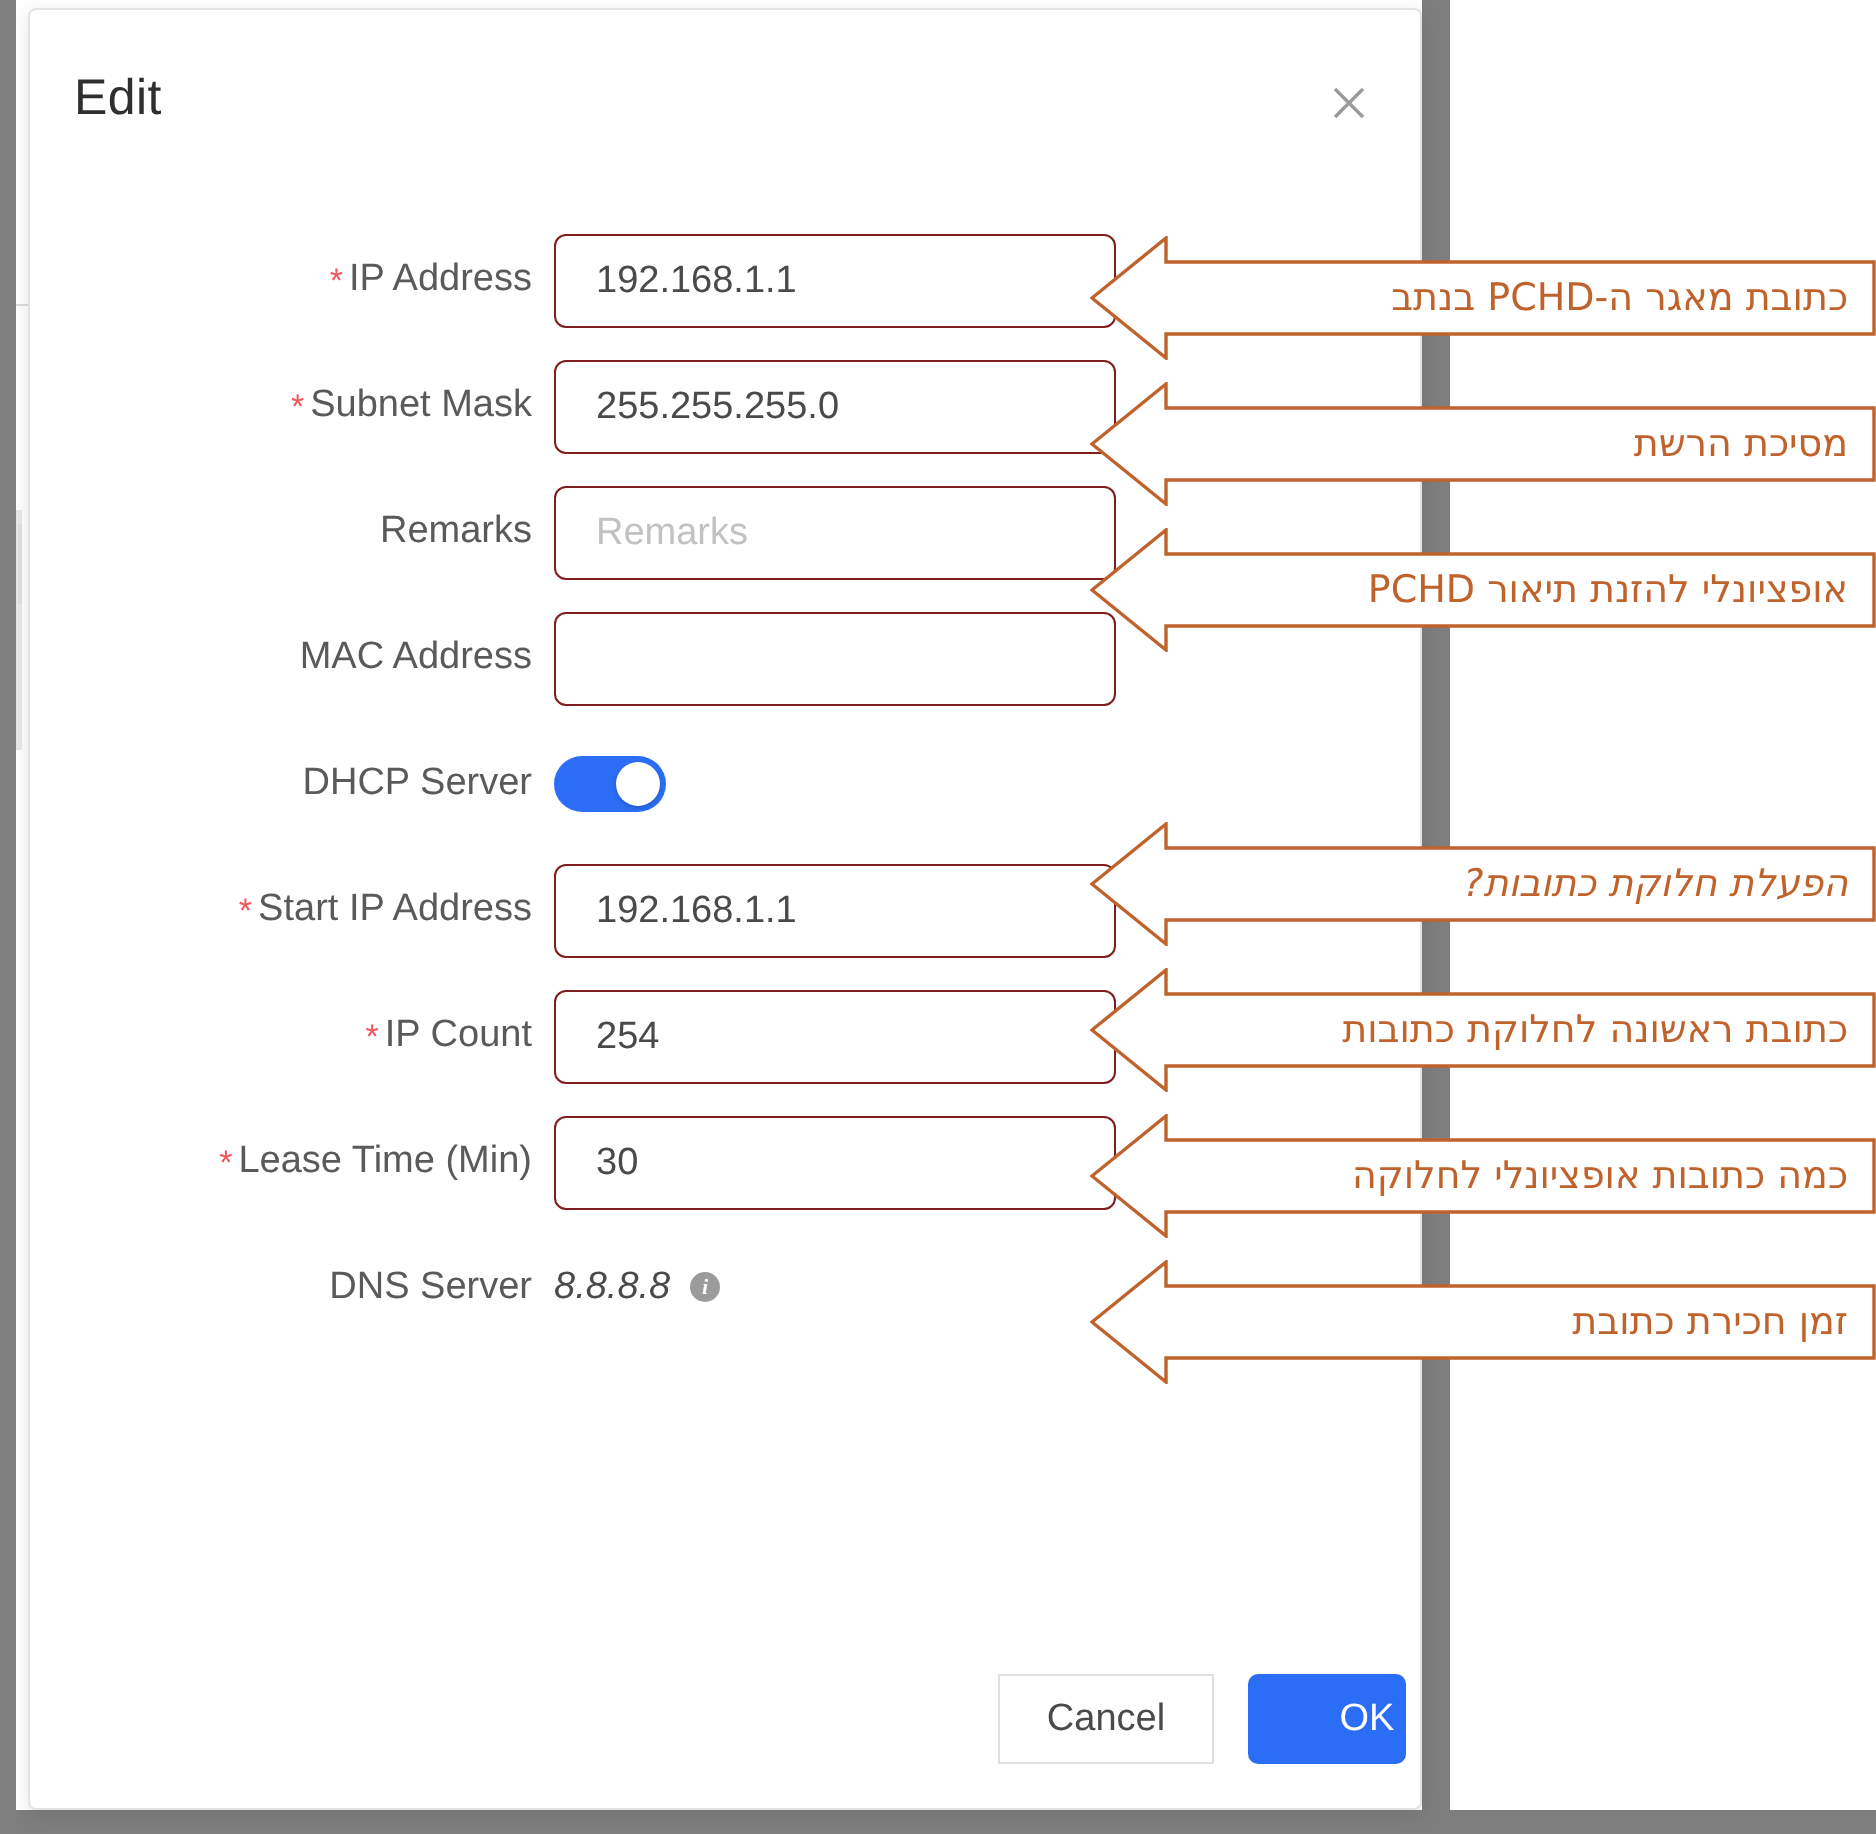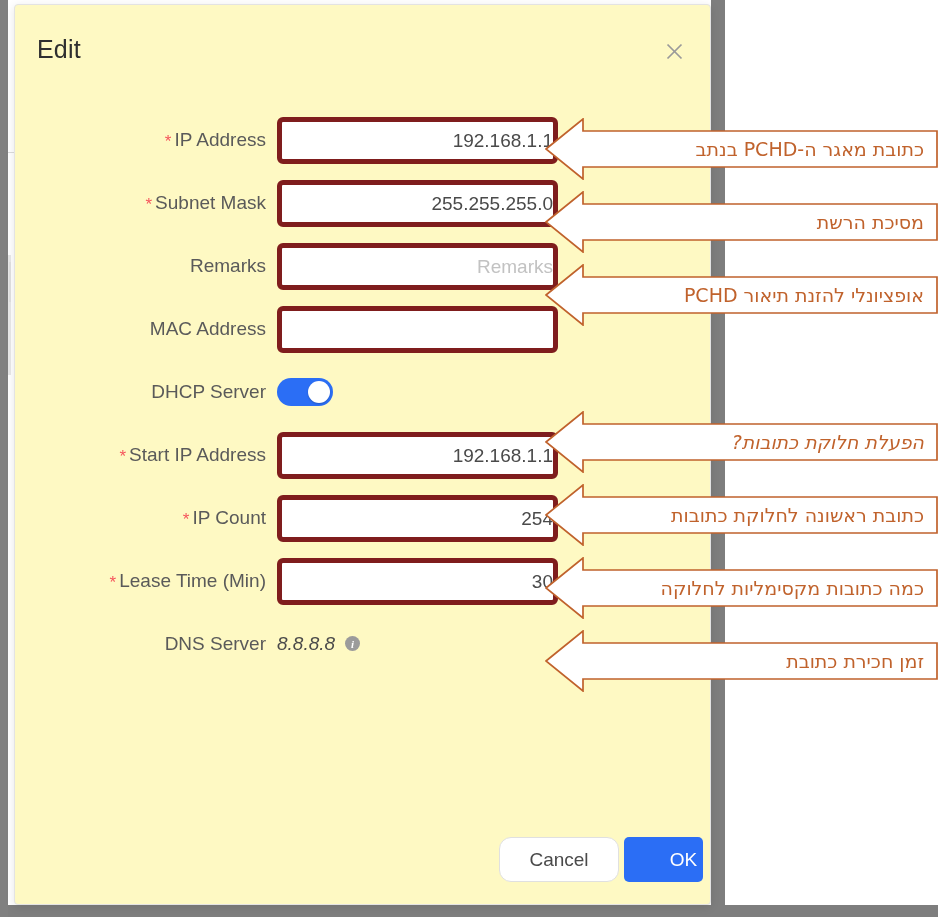--- a/index.html
+++ b/index.html
@@ -47,21 +47,21 @@
     background:#7e7e7e;
   }
   #white-right{
     position:absolute;left:725px;top:0;width:213px;height:905px;
     background:#ffffff;
   }
 
   
   #dialog{
     position:absolute;left:14px;top:4px;width:697px;height:901px;
-    background:#fef9c3;
+    background:#ffffff;
     border:1px solid #e3e3e3;
     border-radius:4px;
     box-sizing:border-box;
     box-shadow:0 2px 10px rgba(0,0,0,.10);
   }
   #dialog-title{
     position:absolute;left:22px;top:30px;
     font-size:25px;color:#2f2f2f;letter-spacing:.2px;
   }
   #close-btn{
@@ -80,23 +80,23 @@
   .lbl{
     position:absolute;right:446px;top:14px;
     font-size:19px;color:#5a5a5a;white-space:nowrap;
   }
   .req{
     color:#f5555c;font-size:17px;margin-right:3px;
     position:relative;top:1px;
   }
   .field{
     position:absolute;left:262px;top:2px;width:281px;height:47px;
-    border:5px solid #7f1d1d;border-radius:6px;background:#fff;
-    box-sizing:border-box;
-    display:flex;align-items:center;justify-content:flex-end;
+    border:1px solid #7f1d1d;border-radius:6px;background:#fff;
+    box-sizing:border-box;
+    display:flex;align-items:center;
   }
   .field .val{
     padding-left:20px;font-size:19px;color:#4a4a4a;
   }
   .field .ph{
     padding-left:20px;font-size:19px;color:#c2c2c2;
   }
 
   
   .toggle{
@@ -116,22 +116,22 @@
   .info-icon{
     position:absolute;left:330px;top:17px;width:15px;height:15px;
     border-radius:50%;background:#9b9b9b;color:#fff;
     font-size:11px;font-style:italic;font-weight:bold;
     display:flex;align-items:center;justify-content:center;
     font-family:"Liberation Serif",serif;cursor:pointer;
   }
 
   
   #btn-cancel{
-    position:absolute;left:484px;top:832px;width:120px;height:45px;
-    border:1px solid #e0e0e0;border-radius:12px;background:#fff;
+    position:absolute;left:484px;top:832px;width:108px;height:45px;
+    border:1px solid #e0e0e0;border-radius:0;background:#fff;
     font-size:19px;color:#4a4a4a;cursor:pointer;
     display:flex;align-items:center;justify-content:center;
     font-family:"Liberation Sans",sans-serif;
     box-sizing:border-box;
   }
   #btn-ok{
     position:absolute;left:609px;top:832px;width:79px;height:45px;
     border:none;border-radius:5px;background:#2b6ef5;
     font-size:19px;color:#fff;cursor:pointer;
     display:flex;align-items:center;justify-content:center;
@@ -268,21 +268,21 @@
     <div class="callout" style="left: 545px; top: 484px; width: 393px;">
       <svg width="393" height="62" viewBox="0 0 393 62">
         <polygon points="1,31 38,1 38,13 392,13 392,49 38,49 38,61" fill="#ffffff" stroke="#c0622c" stroke-width="1.7" stroke-linejoin="miter"></polygon>
       </svg>
       <div class="ctext">כתובת ראשונה לחלוקת כתובות</div>
     </div>
     <div class="callout" style="left: 545px; top: 557px; width: 393px;">
       <svg width="393" height="62" viewBox="0 0 393 62">
         <polygon points="1,31 38,1 38,13 392,13 392,49 38,49 38,61" fill="#ffffff" stroke="#c0622c" stroke-width="1.7" stroke-linejoin="miter"></polygon>
       </svg>
-      <div class="ctext">כמה כתובות מקסימליות לחלוקה</div>
+      <div class="ctext">כמה כתובות אופציונלי לחלוקה</div>
     </div>
     <div class="callout" style="left: 545px; top: 630px; width: 393px;">
       <svg width="393" height="62" viewBox="0 0 393 62">
         <polygon points="1,31 38,1 38,13 392,13 392,49 38,49 38,61" fill="#ffffff" stroke="#c0622c" stroke-width="1.7" stroke-linejoin="miter"></polygon>
       </svg>
       <div class="ctext">זמן חכירת כתובת</div>
     </div>
   </div>
 
 </body></html>

